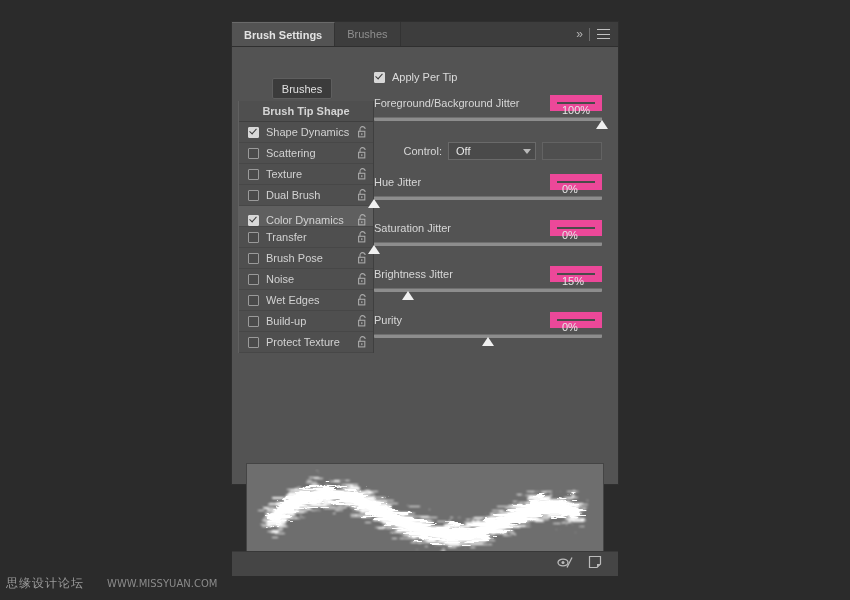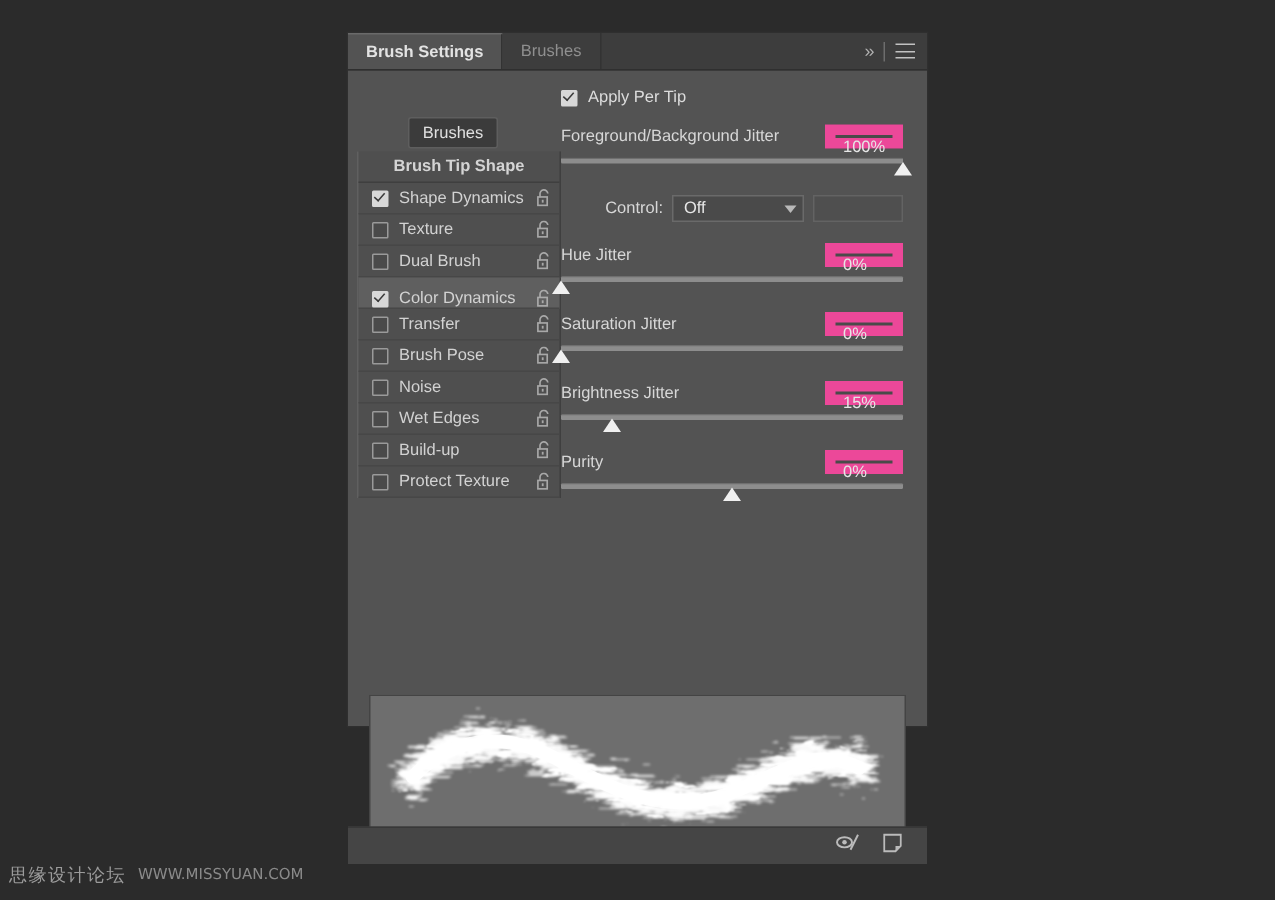--- a/index.html
+++ b/index.html
@@ -90,21 +90,21 @@
   .cbx.on{background:#d8d8d8;border-color:#d8d8d8;}
   .cbx.on:after{
     content:"";position:absolute;left:2px;top:-1px;
     width:3px;height:6px;border:solid #3a3a3a;
     border-width:0 1.6px 1.6px 0;transform:rotate(42deg);
   }
   .olabel{flex:1;white-space:nowrap;overflow:hidden;}
   .lock{width:11px;height:12px;flex:0 0 11px;opacity:.85;}
 
   
-  #ctrls{position:absolute;left:142px;top:12px;width:228px;}
+  #ctrls{position:absolute;left:142px;top:24px;width:228px;}
   .aptip{display:flex;align-items:center;font-size:11px;color:#dcdcdc;margin-bottom:12px;}
   .row{
     display:flex;align-items:center;justify-content:space-between;
     font-size:11px;color:#d7d7d7;margin-bottom:4px;
   }
   .val{
     width:52px;height:16px;line-height:16px;
     background:#4a4a4a;border:7px solid #ec4899;
     color:#e6e6e6;font-size:11px;
     text-align:left;padding-left:5px;box-sizing:border-box;
@@ -152,21 +152,21 @@
     position:absolute;left:0;bottom:0;width:100%;height:25px;
     background:#454545;border-top:1px solid #383838;
     display:flex;align-items:center;justify-content:flex-end;
     gap:14px;padding-right:16px;box-sizing:border-box;
   }
   .ficon{cursor:pointer;opacity:.9;}
 
   
   #wm{
     position:absolute;left:6px;bottom:8px;
-    display:flex;align-items:center;gap:8px;
+    display:flex;align-items:center;gap:23px;
     color:#8a8a8a;font-size:11px;
     font-family:"DejaVu Sans", sans-serif;
   }
   #wm .cn{font-size:12px;letter-spacing:1px;color:#9b9b9b;}
   #wm .en{font-size:10px;letter-spacing:0px;color:#8a8a8a;}
 </style>
 </head>
 <body>
 
 <div id="panel">
@@ -197,20 +197,29 @@
     </div>
 
     <div id="optlist">
       <div id="list-head">
         <span>Brush Tip Shape</span>
       </div>
       <div id="optrows">
           <div class="orow">
             <span class="cbx on"></span>
             <span class="olabel">Shape Dynamics</span>
+            <svg class="lock" viewBox="0 0 11 12">
+              <path d="M3 5.5 V3.4 A2.4 2.4 0 0 1 8.2 3.0" fill="none" stroke="#b8b8b8" stroke-width="1.1"></path>
+              <rect x="1.6" y="5.3" width="6.2" height="5.6" fill="none" stroke="#b8b8b8" stroke-width="1.1"></rect>
+              <rect x="4.2" y="7.2" width="1.2" height="1.9" fill="#b8b8b8"></rect>
+            </svg>
+          </div>
+          <div class="orow">
+            <span class="cbx"></span>
+            <span class="olabel">Scattering</span>
             <svg class="lock" viewBox="0 0 11 12">
               <path d="M3 5.5 V3.4 A2.4 2.4 0 0 1 8.2 3.0" fill="none" stroke="#b8b8b8" stroke-width="1.1"></path>
               <rect x="1.6" y="5.3" width="6.2" height="5.6" fill="none" stroke="#b8b8b8" stroke-width="1.1"></rect>
               <rect x="4.2" y="7.2" width="1.2" height="1.9" fill="#b8b8b8"></rect>
             </svg>
           </div>
           <div class="orow">
             <span class="cbx"></span>
             <span class="olabel">Texture</span>
             <svg class="lock" viewBox="0 0 11 12">

